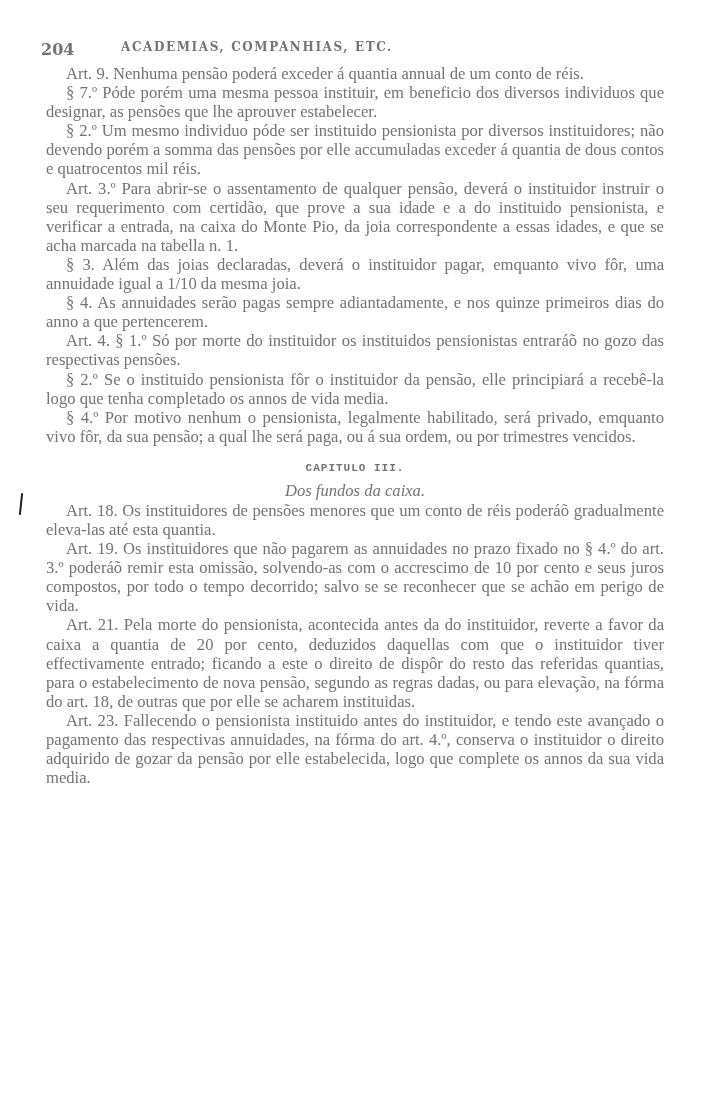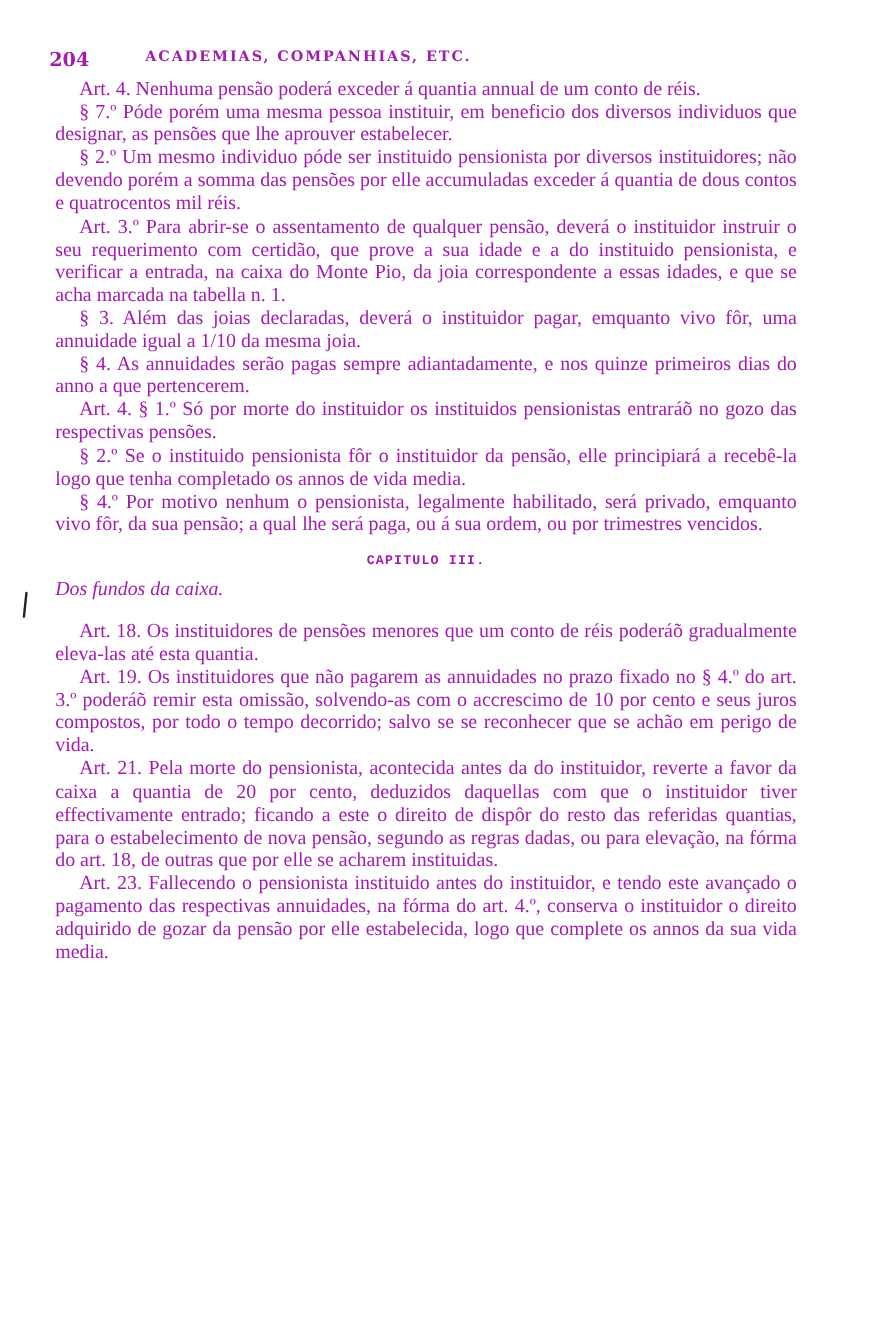--- a/index.html
+++ b/index.html
@@ -1,19 +1,19 @@
 <!DOCTYPE html>
 <html><head>
 <meta charset="utf-8">
 <style>
   html, body { margin: 0; padding: 0; background: #ffffff; }
   body { width: 725px; height: 1101px; position: relative; overflow: hidden; }
   .page {
     position: absolute; left: 0; top: 0; width: 725px; height: 1101px;
-    background: #ffffff; color: #a21caf;
+    background: #ffffff; color: #737373;
     font-family: "Liberation Serif", "DejaVu Serif", serif;
   }
   .running-head {
     position: absolute; top: 40px; left: 41px; width: 620px; height: 22px;
   }
   .page-number {
     position: absolute; left: 0; top: 0;
     font-family: "DejaVu Serif", serif; font-weight: bold; font-size: 16px;
   }
   .head-title {
@@ -26,41 +26,41 @@
     font-size: 16.6px; line-height: 19.1px; text-align: justify;
   }
   .para { margin: 0; text-indent: 20px; }
   .chapter {
     text-align: center; font-size: 11px; letter-spacing: 1px;
     margin-top: 13px; margin-bottom: 4px; line-height: 18px;
     font-weight: bold;
     font-family: Liberation Mono, monospace;
   }
   .chapter-subtitle {
-    font-style: italic; font-size: 16.6px;
-    line-height: 20px; margin-bottom: 15px;
+    text-align: center; font-style: italic; font-size: 16.6px;
+    line-height: 20px; margin-bottom: 0;
   }
   .margin-mark {
     position: absolute; left: 20px; top: 493px; width: 2px; height: 22px;
     background: #222; border-radius: 1px; transform: rotate(6deg);
   }
 </style>
 </head>
 <body>
 
 <div class="page">
   <div class="running-head">
     <span class="page-number">204</span>
     <span class="head-title">ACADEMIAS, COMPANHIAS, ETC.</span>
   </div>
 
   <div class="margin-mark"></div>
 
   <div class="body-text">
-    <p class="para">Art. 4. Nenhuma pensão poderá exceder á quantia annual de um conto de réis.</p>
+    <p class="para">Art. 9. Nenhuma pensão poderá exceder á quantia annual de um conto de réis.</p>
     <p class="para">§ 7.º Póde porém uma mesma pessoa instituir, em beneficio dos diversos individuos que designar, as pensões que lhe aprouver estabelecer.</p>
     <p class="para">§ 2.º Um mesmo individuo póde ser instituido pensionista por diversos instituidores; não devendo porém a somma das pensões por elle accumuladas exceder á quantia de dous contos e quatrocentos mil réis.</p>
     <p class="para">Art. 3.º Para abrir-se o assentamento de qualquer pensão, deverá o instituidor instruir o seu requerimento com certidão, que prove a sua idade e a do instituido pensionista, e verificar a entrada, na caixa do Monte Pio, da joia correspondente a essas idades, e que se acha marcada na tabella n. 1.</p>
     <p class="para">§ 3. Além das joias declaradas, deverá o instituidor pagar, emquanto vivo fôr, uma annuidade igual a 1/10 da mesma joia.</p>
     <p class="para">§ 4. As annuidades serão pagas sempre adiantadamente, e nos quinze primeiros dias do anno a que pertencerem.</p>
     <p class="para">Art. 4. § 1.º Só por morte do instituidor os instituidos pensionistas entraráõ no gozo das respectivas pensões.</p>
     <p class="para">§ 2.º Se o instituido pensionista fôr o instituidor da pensão, elle principiará a recebê-la logo que tenha completado os annos de vida media.</p>
     <p class="para">§ 4.º Por motivo nenhum o pensionista, legalmente habilitado, será privado, emquanto vivo fôr, da sua pensão; a qual lhe será paga, ou á sua ordem, ou por trimestres vencidos.</p>
 
     <div class="chapter">CAPITULO III.</div>

